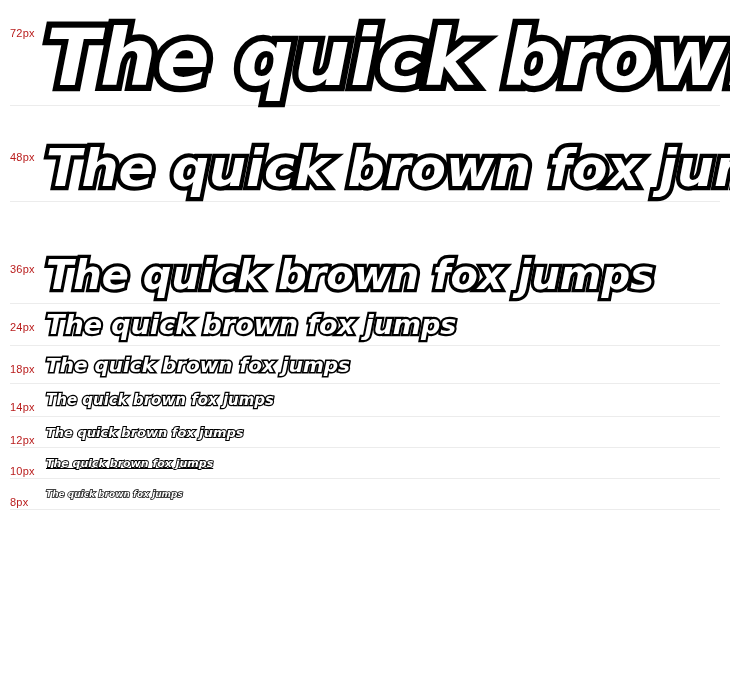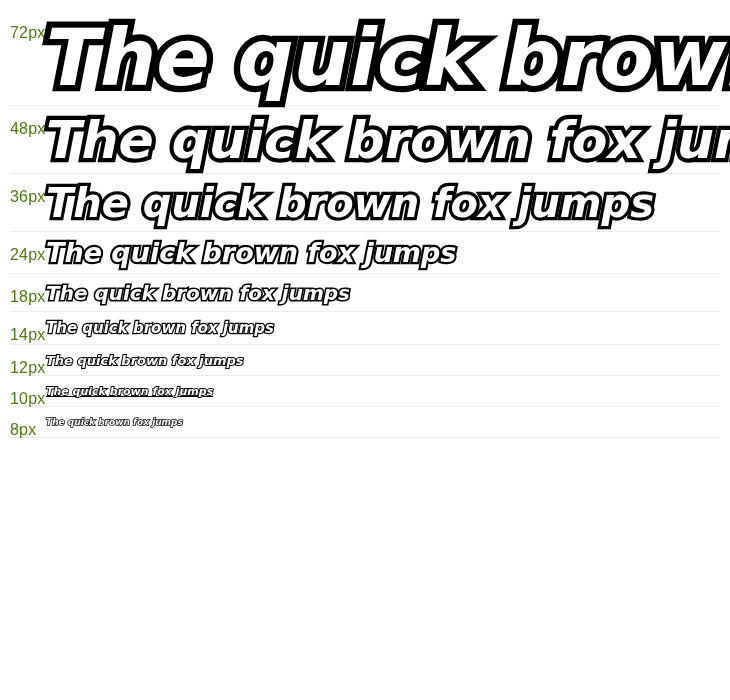--- a/index.html
+++ b/index.html
@@ -20,23 +20,23 @@
   }
   .row {
     position: relative;
     box-sizing: border-box;
     border-bottom: 1px solid #ececec;
   }
   .size-label {
     position: absolute;
     left: 0;
     top: 17px;
-    font-size: 16px;
+    font-size: 11px;
     line-height: 12px;
-    color: #4d7c0f;
+    color: #b91c1c;
     letter-spacing: 0.2px;
     white-space: nowrap;
   }
   .sample {
     position: relative;
     display: block;
     margin-left: 36px;
     white-space: nowrap;
     font-family: "DejaVu Sans", sans-serif;
     font-style: italic;
@@ -49,22 +49,22 @@
     color: #000000;
     -webkit-text-stroke: 0.16em #000000;
   }
   
   .sample .layer-fill {
     position: relative;
     color: #ffffff;
   }
   
   .r72 { height: 96px; } .r72 .sample { font-size: 79px; line-height: 96px; }
-  .r48 { height: 68px; } .r48 .sample { font-size: 52px; line-height: 68px; }
-  .r36 { height: 58px; } .r36 .sample { font-size: 40px; line-height: 58px; }
+  .r48 { height: 68px; margin-top: 28px; } .r48 .sample { font-size: 52px; line-height: 68px; }
+  .r36 { height: 58px; margin-top: 44px; } .r36 .sample { font-size: 40px; line-height: 58px; }
   .r24 { height: 42px; } .r24 .sample { font-size: 27px; line-height: 42px; }
   .r18 { height: 38px; } .r18 .sample { font-size: 20px; line-height: 38px; }
   .r14 { height: 33px; } .r14 .sample { font-size: 15px; line-height: 33px; }
   .r12 { height: 31px; } .r12 .sample { font-size: 13px; line-height: 31px; }
   .r10 { height: 31px; text-decoration: underline; } .r10 .sample { font-size: 11px; line-height: 31px; }
   .r8  { height: 31px; } .r8  .sample { font-size: 9px;  line-height: 31px; }
 </style>
 </head>
 <body>
 

